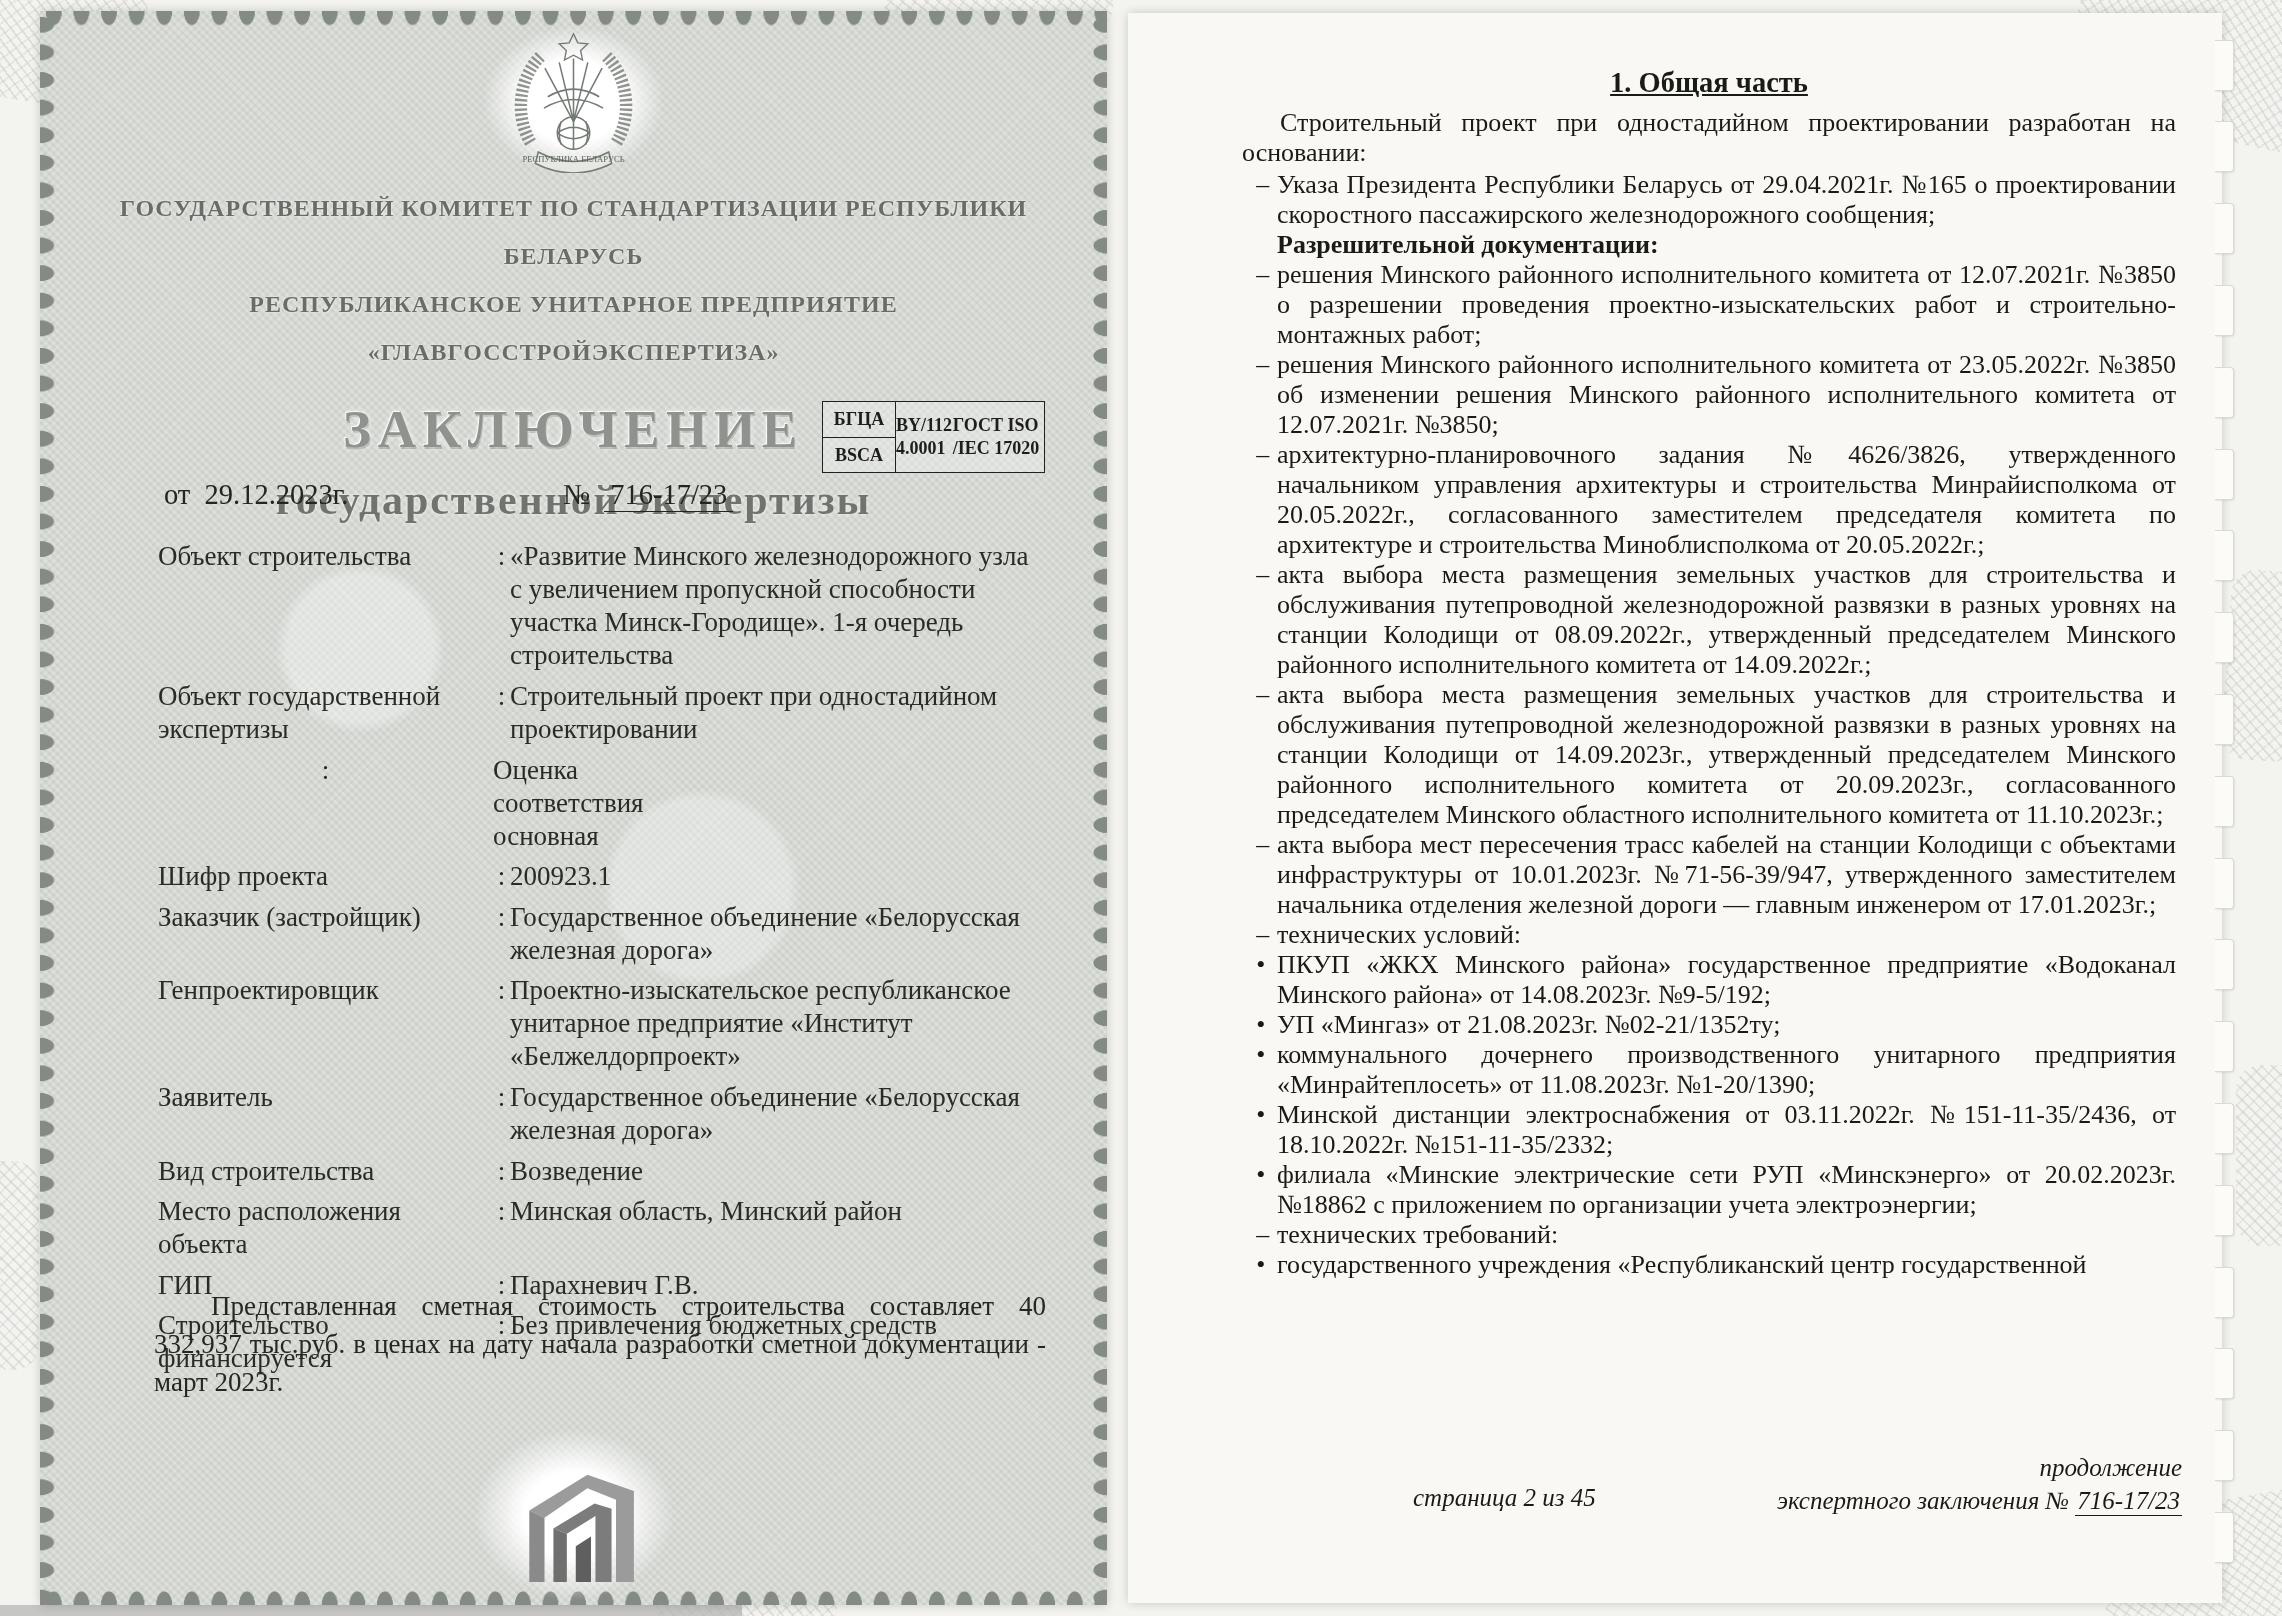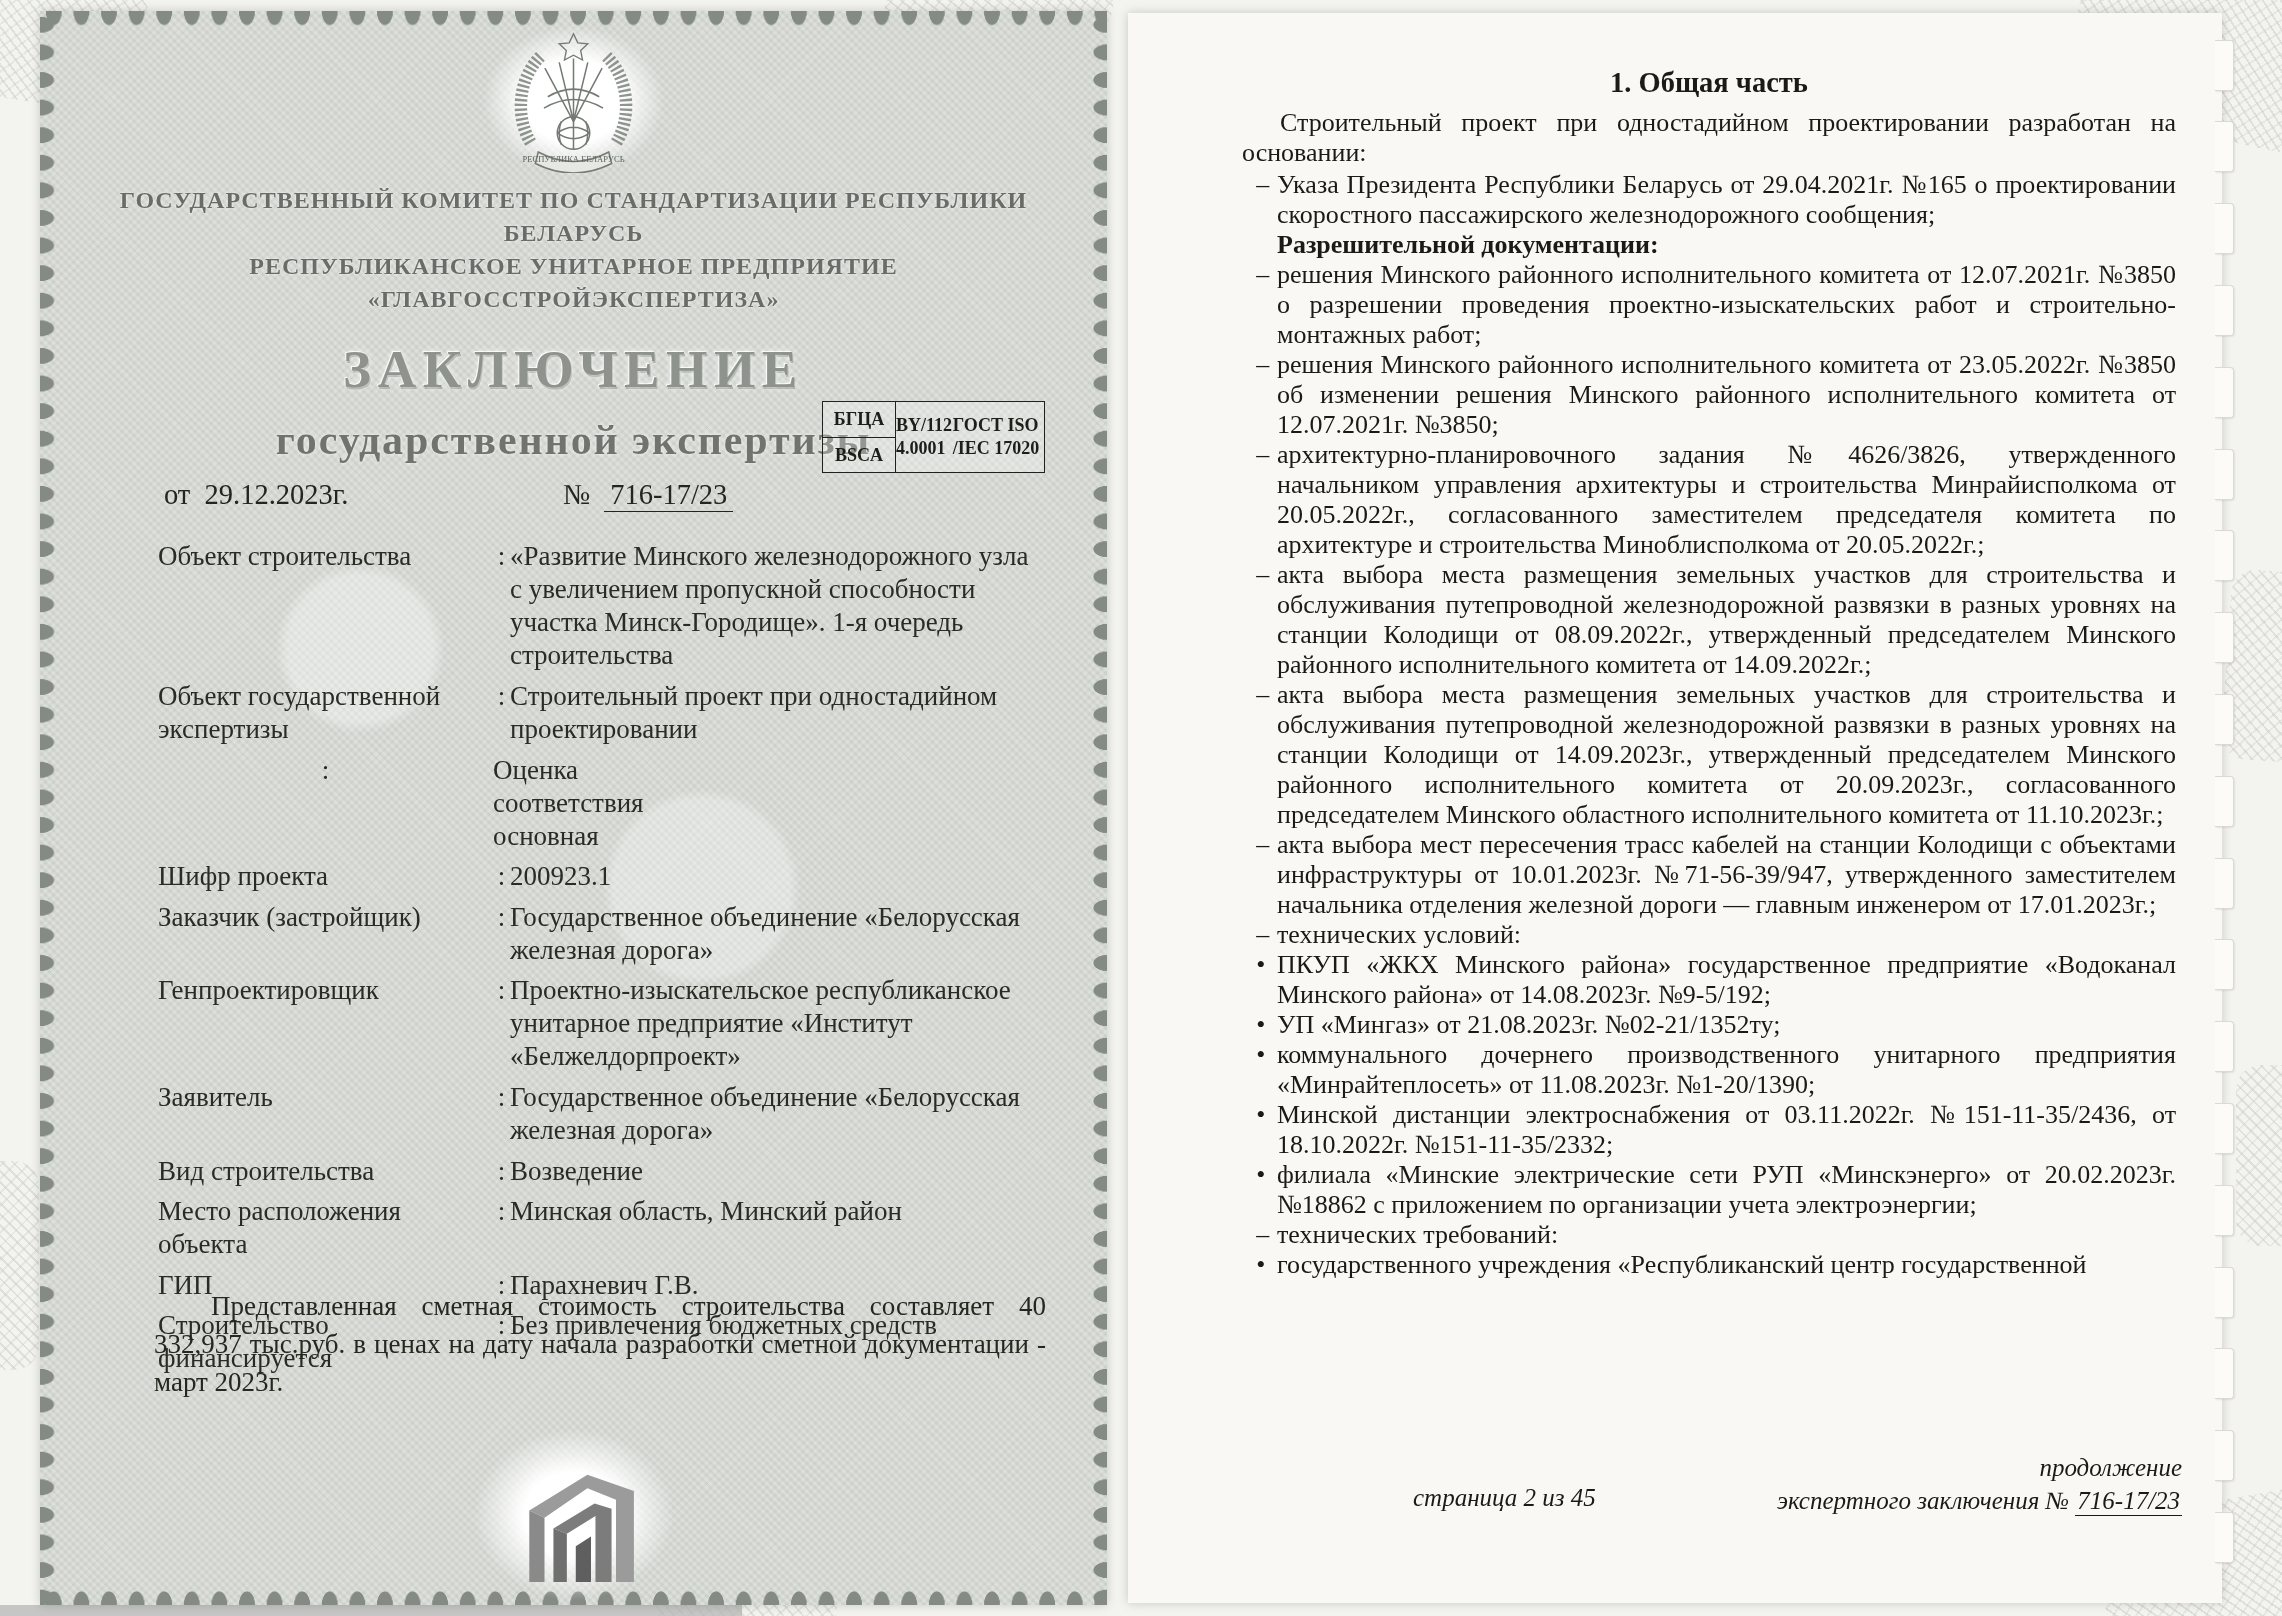--- a/index.html
+++ b/index.html
@@ -52,21 +52,21 @@
   .bstrip.right{top:0;bottom:0;right:0;width:28.5px;
     background:radial-gradient(ellipse 23px 13.3px at 100% 50%, #848a84 58%, rgba(0,0,0,0) 62%);
     background-size:28.5px 27.6px;background-repeat:repeat-y;}
 
   .lp-header{position:absolute;top:15px;left:27px;right:27px;text-align:center;color:#6b706b;}
   .emblem-wrap{
     width:181px;height:150px;margin:0 auto;display:flex;align-items:center;justify-content:center;
     background:radial-gradient(closest-side,#ffffff 55%,rgba(255,255,255,0));
   }
   .org-line{
-    font-size:24px;font-weight:600;letter-spacing:1px;line-height:33px;color:#686d68;
+    font-size:24px;font-weight:600;letter-spacing:1px;line-height:48px;color:#686d68;
     text-shadow:0 0 2.9px rgba(255,255,255,.8);
   }
   .org-line.first{margin-top:7.6px;}
   .doc-title{
     margin-top:7.6px;font-size:53px;font-weight:700;letter-spacing:6.7px;line-height:91px;
     color:#8e948d;
     text-shadow:0 0 6.7px rgba(255,255,255,.95), 1px 1.9px 0 rgba(96,102,96,.45), -1px -1px 0 rgba(255,255,255,.8);
   }
   .doc-subtitle{
     margin-top:1px;font-size:42px;font-weight:700;letter-spacing:1.9px;line-height:48px;color:#6f746e;
@@ -110,21 +110,21 @@
   .page-right{
     left:1128px;top:13.3px;width:1094px;height:1590px;
     background:#f9f8f4;
   }
   .edge-tab{
     position:absolute;right:-12.4px;width:18px;height:49px;
     background:#fcfbf8;border:1.9px solid #dbd9d2;border-left:none;border-radius:0 3.8px 3.8px 0;
     box-shadow:1px 1px 1.9px rgba(0,0,0,.08);
   }
   .rp-content{position:absolute;top:55px;left:114px;right:46px;color:#1b1b16;font-size:26px;line-height:30px;}
-  .section-title{text-align:center;font-weight:700;font-size:28.5px;margin-bottom:9.5px;}
+  .section-title{text-align:center;font-weight:700;font-size:28.5px;margin-bottom:9.5px;text-decoration:underline;}
   .para.intro{text-align:justify;text-indent:38px;margin-bottom:1.9px;}
   .list-item{position:relative;padding-left:35px;text-align:justify;}
   .list-item.bold{font-weight:700;}
   .marker{position:absolute;left:14.3px;top:0;}
   .footer-left{position:absolute;left:285px;bottom:91px;font-style:italic;font-size:25px;color:#1b1b16;}
   .footer-right{position:absolute;right:40px;bottom:86px;font-style:italic;font-size:25px;color:#1b1b16;text-align:right;line-height:33px;}
   .footer-right .underlined{border-bottom:1.4px solid #1b1b16;padding:0 1.9px 1px 1.9px;}
 
   svg{display:block;}
 </style>

